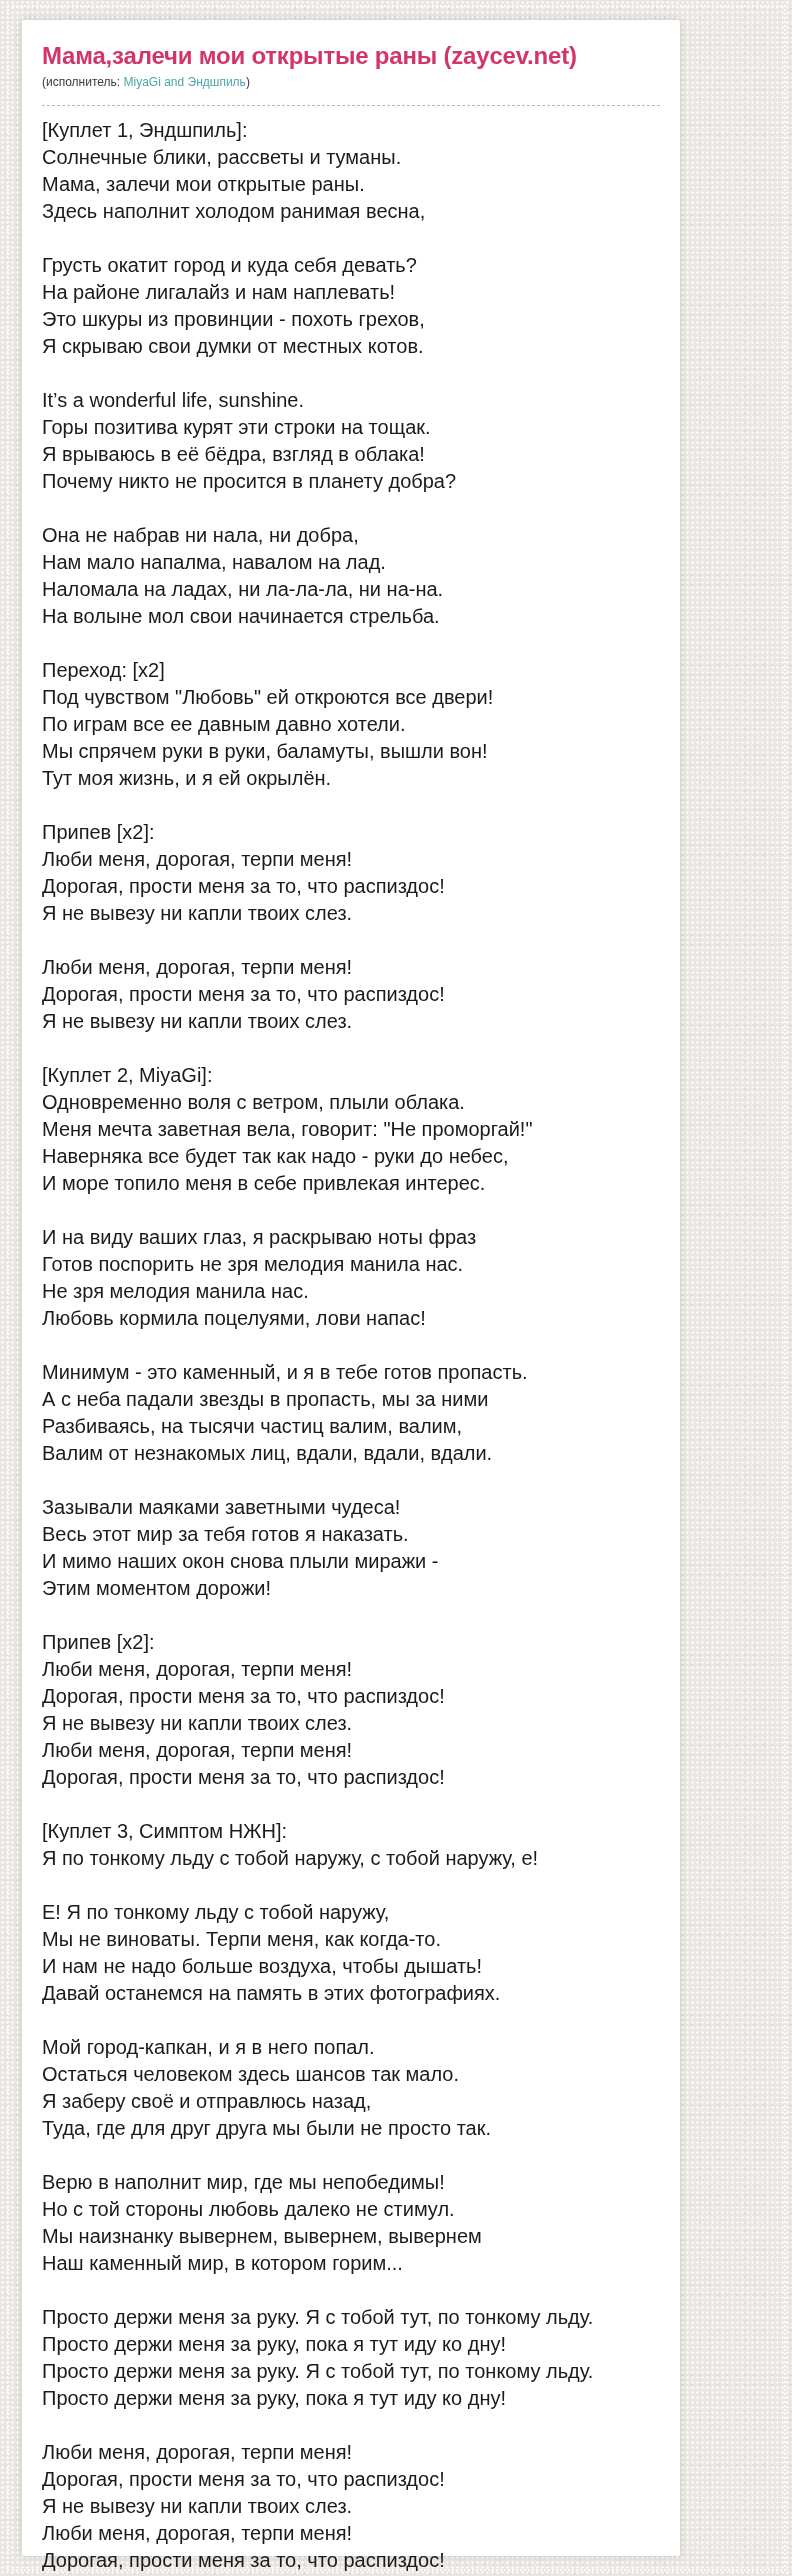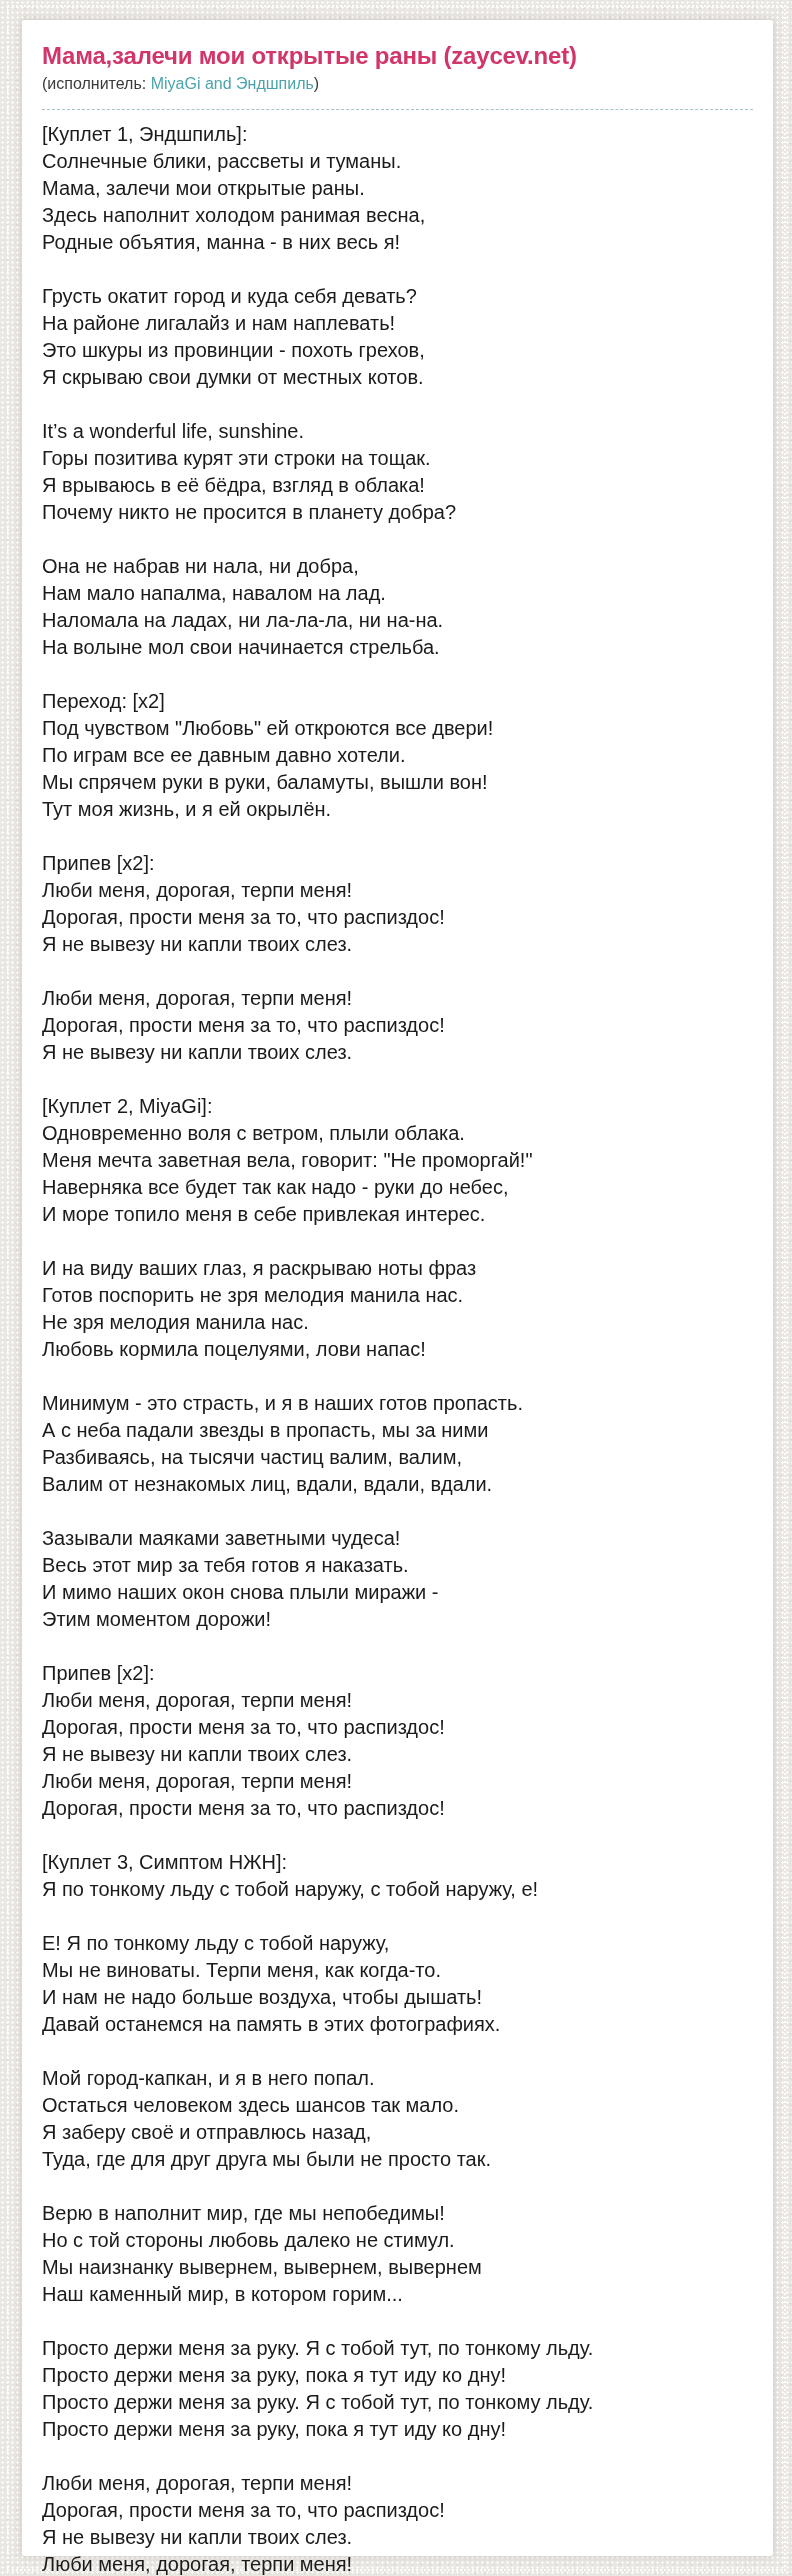--- a/index.html
+++ b/index.html
@@ -19,36 +19,36 @@
   }
   .frame {
     position: absolute;
     left: 7px; right: 7px; top: 5px; bottom: 5px;
     border: 2px dotted rgba(255,255,255,0.95);
     pointer-events: none;
   }
   .card {
     position: absolute;
     left: 22px; top: 20px;
-    width: 751px; height: 2536px;
+    width: 658px; height: 2536px;
     background: #ffffff;
     border-radius: 2px;
     box-shadow: 0 0 7px rgba(90,85,78,0.25);
     box-sizing: border-box;
     padding: 22px 20px 20px 20px;
   }
   h1.song-title {
     margin: 0 0 5px 0;
     font-size: 24px;
     font-weight: 700;
     color: #d23669;
     letter-spacing: -0.2px;
   }
   .artist-line {
-    font-size: 16px;
+    font-size: 12px;
     color: #3a3a3a;
     padding-bottom: 16px;
     border-bottom: 1px dashed #a7c0d0;
   }
   .artist-line a {
     color: #4ba4ab;
     text-decoration: none;
     cursor: pointer;
   }
   .lyrics {
@@ -70,21 +70,20 @@
   <h1 class="song-title">Мама,залечи мои открытые раны (zaycev.net)</h1>
   <div class="artist-line">
     <span>(исполнитель: </span><a href="#">MiyaGi and Эндшпиль</a><span>)</span>
   </div>
   <div class="lyrics">
       <div class="stanza">
         <div class="line">[Куплет 1, Эндшпиль]:</div>
         <div class="line">Солнечные блики, рассветы и туманы.</div>
         <div class="line">Мама, залечи мои открытые раны.</div>
         <div class="line">Здесь наполнит холодом ранимая весна,</div>
-        <div class="line">Родные объятия, манна - в них весь я!</div>
       </div>
       <div class="stanza">
         <div class="line">Грусть окатит город и куда себя девать?</div>
         <div class="line">На районе лигалайз и нам наплевать!</div>
         <div class="line">Это шкуры из провинции - похоть грехов,</div>
         <div class="line">Я скрываю свои думки от местных котов.</div>
       </div>
       <div class="stanza">
         <div class="line">It’s a wonderful life, sunshine.</div>
         <div class="line">Горы позитива курят эти строки на тощак.</div>
@@ -122,21 +121,21 @@
         <div class="line">Наверняка все будет так как надо - руки до небес,</div>
         <div class="line">И море топило меня в себе привлекая интерес.</div>
       </div>
       <div class="stanza">
         <div class="line">И на виду ваших глаз, я раскрываю ноты фраз</div>
         <div class="line">Готов поспорить не зря мелодия манила нас.</div>
         <div class="line">Не зря мелодия манила нас.</div>
         <div class="line">Любовь кормила поцелуями, лови напас!</div>
       </div>
       <div class="stanza">
-        <div class="line">Минимум - это страсть, и я в наших готов пропасть.</div>
+        <div class="line">Минимум - это каменный, и я в тебе готов пропасть.</div>
         <div class="line">А с неба падали звезды в пропасть, мы за ними</div>
         <div class="line">Разбиваясь, на тысячи частиц валим, валим,</div>
         <div class="line">Валим от незнакомых лиц, вдали, вдали, вдали.</div>
       </div>
       <div class="stanza">
         <div class="line">Зазывали маяками заветными чудеса!</div>
         <div class="line">Весь этот мир за тебя готов я наказать.</div>
         <div class="line">И мимо наших окон снова плыли миражи -</div>
         <div class="line">Этим моментом дорожи!</div>
       </div>

